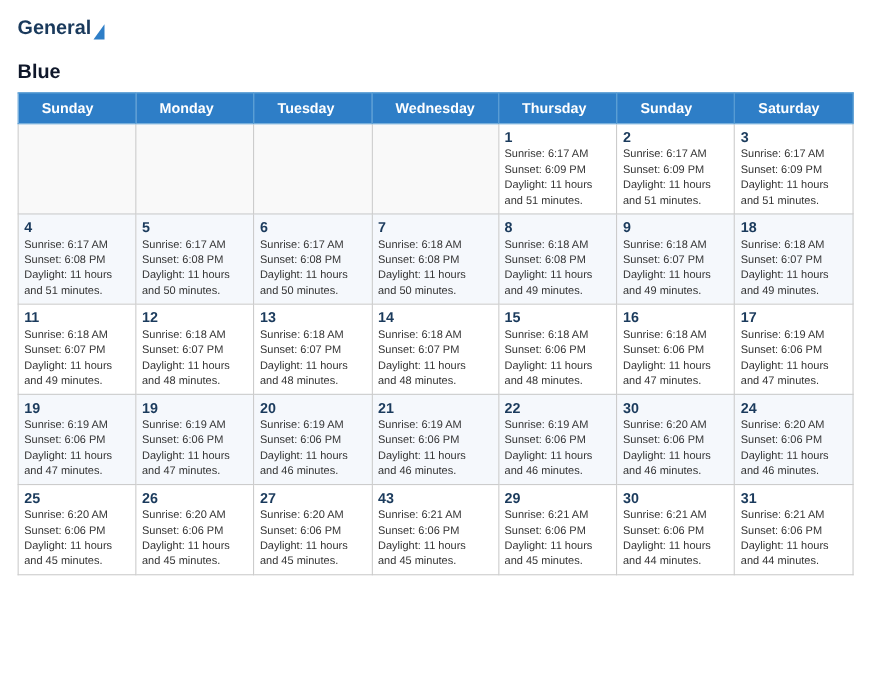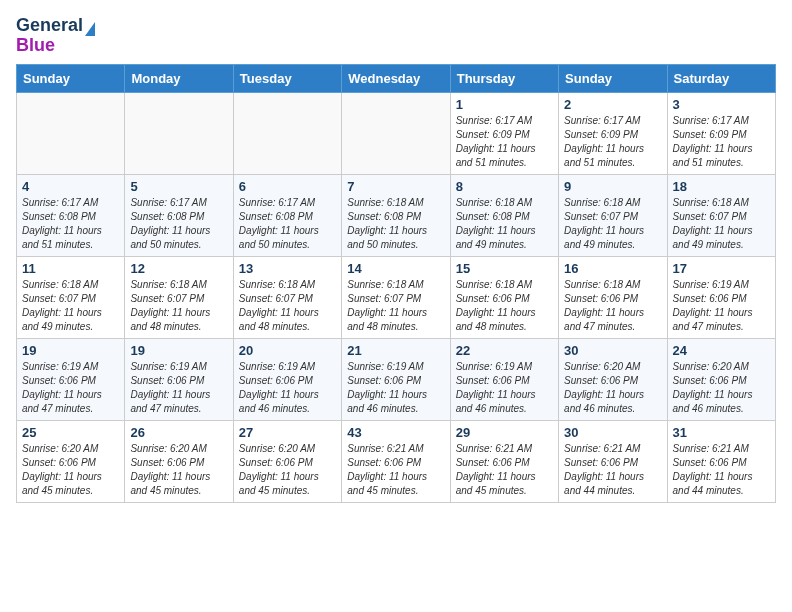--- a/index.html
+++ b/index.html
@@ -54,21 +54,21 @@
     .calendar {
       width: 100%;
       border-collapse: collapse;
       border: 1px solid #ccc;
     }
     .calendar th {
       background-color: #2e7ec7;
       color: #fff;
       font-size: 13px;
       font-weight: bold;
-      padding: 6px 6px;
+      padding: 6px 21px;
       text-align: left;
       border: 1px solid #5a9fd4;
     }
     .calendar td {
       vertical-align: top;
       padding: 4px 5px;
       border: 1px solid #ccc;
       width: 108px;
       min-height: 80px;
       font-size: 10.5px;
@@ -84,36 +84,35 @@
     .day-number {
       font-size: 13px;
       font-weight: bold;
       color: #1a3a5c;
       margin-bottom: 2px;
     }
     .day-info {
       font-size: 10px;
       color: #333;
       line-height: 1.4;
-      font-style: italic;
     }
     .empty-cell {
       background: #f9f9f9 !important;
     }
   </style>
 </head>
 <body>
 
 <div class="header-area">
   <div class="logo">
     <div class="logo-line">
       <span class="logo-text">General</span>
       <div class="logo-triangle"></div>
     </div>
-    <span class="logo-text" style="color:#a21caf;">Blue</span>
+    <span class="logo-text" style="color:#0f172a;margin-top:20px;">Blue</span>
   </div>
   <div class="title-area">
     <div class="month-title"></div>
     <div class="subtitle"></div>
   </div>
 </div>
 
 <table class="calendar">
   <thead>
     <tr>

